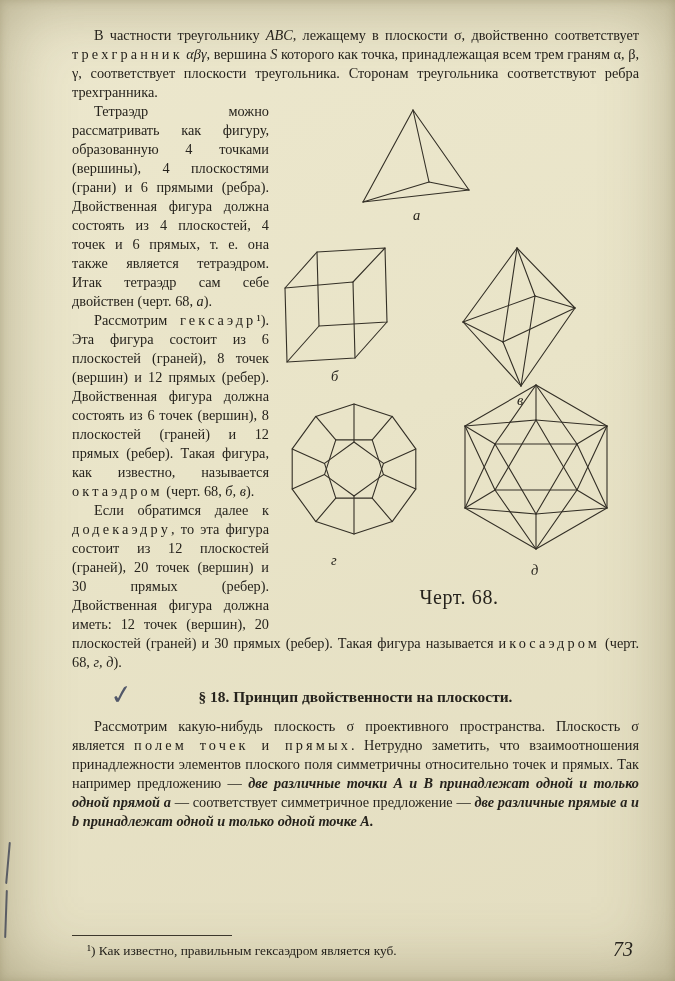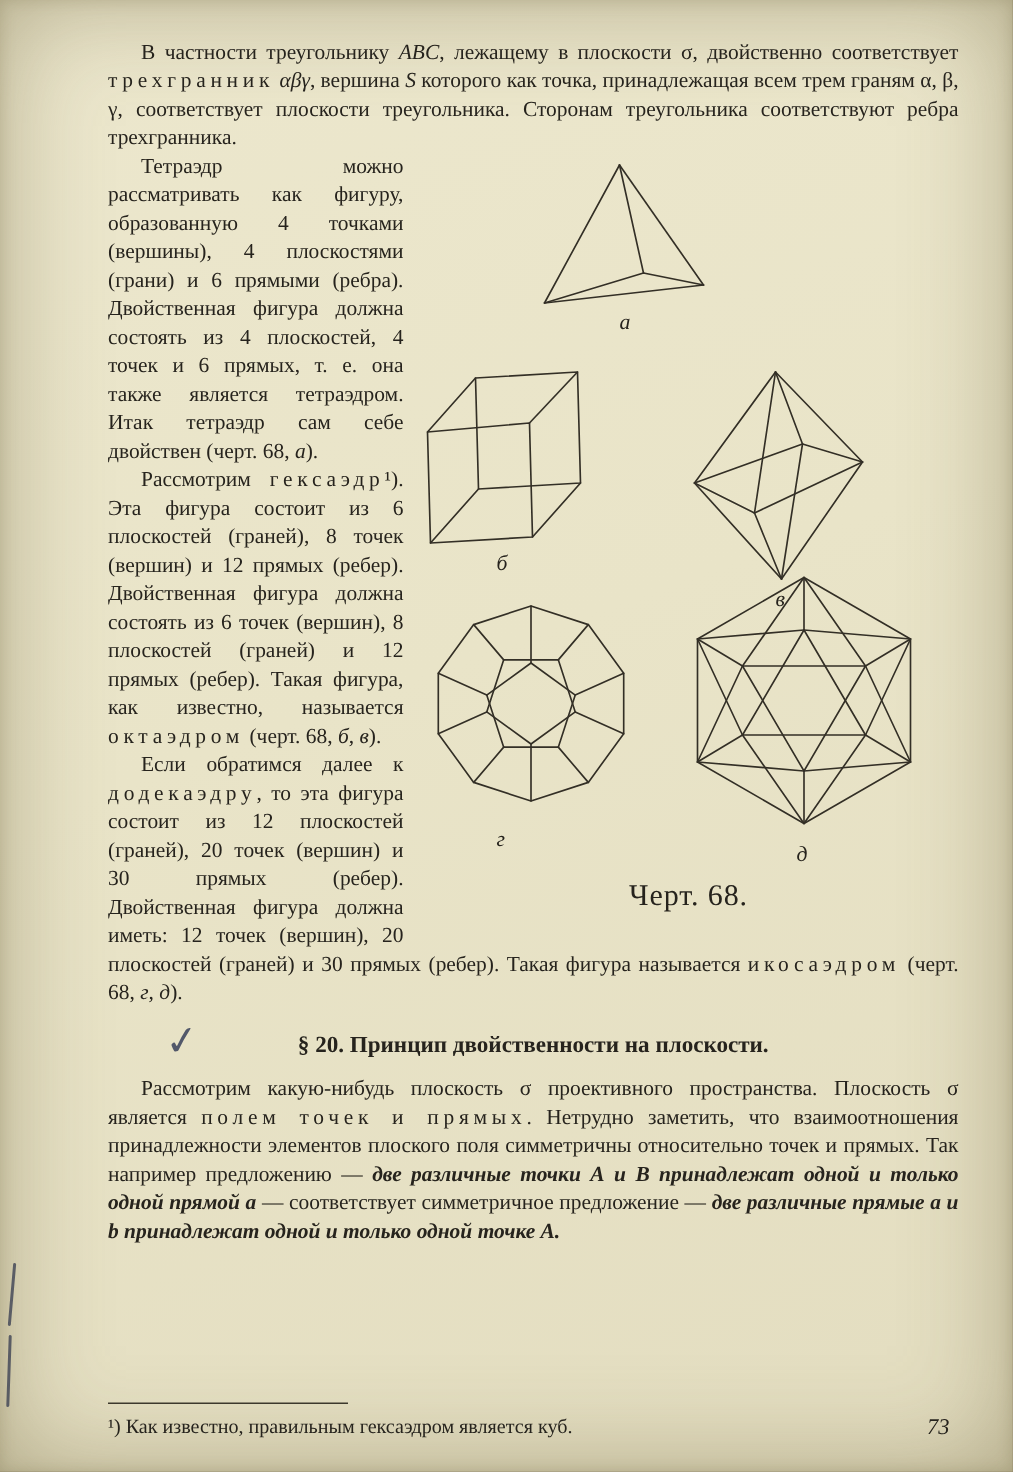--- a/index.html
+++ b/index.html
@@ -26,22 +26,22 @@
   .fig-caption { position:absolute; left:0; right:0; top:480px; text-align:center; font-size:20px; letter-spacing:.03em; }
 
   .heading { clear:both; position:relative; text-align:center; font-size:15.4px; font-weight:bold; margin:16px 0 11px; }
   .checkmark {
     position:absolute; left:38px; top:-9px; font-family:"DejaVu Sans",sans-serif;
     font-size:27px; color:#39415a; transform:rotate(-7deg); font-weight:bold; opacity:.85;
   }
 
   .footnote-block { position:absolute; left:72px; right:130px; bottom:22px; }
   .footnote-rule { width:160px; border-top:1.2px solid #3c382c; margin-bottom:6px; }
-  .footnote { font-size:13.4px; line-height:1.3; }
-  .page-number { position:absolute; right:42px; bottom:20px; font-size:15px; font-style:italic; }
+  .footnote { font-size:13.4px; line-height:1.3;margin-left:15px; }
+  .page-number { position:absolute; right:42px; bottom:20px; font-size:20px; font-style:italic; }
 
   .pen-mark { position:absolute; background:#3d4254; opacity:.8; border-radius:2px; }
   .pen-mark-1 { left:7px; top:842px; width:2px; height:42px; transform:rotate(5deg); }
   .pen-mark-2 { left:5px; top:890px; width:2px; height:48px; transform:rotate(2deg); }
 </style>
 </head>
 <body>
 
 <div class="page">
   <div class="content">
@@ -131,21 +131,21 @@
 
       <div class="fig-caption">Черт. 68.</div>
     </div>
 
     <p class="para"><span>Тетраэдр можно рассматривать как фигуру, образованную 4 точками (вершины), 4 плоскостями (грани) и 6 прямыми (ребра). Двойственная фигура должна состоять из 4 плоскостей, 4 точек и 6 прямых, т. е. она также является тетраэдром. Итак тетраэдр сам себе двойствен (черт. 68, </span><span class="i">а</span><span>).</span></p>
 
     <p class="para"><span>Рассмотрим </span><span class="sp">гексаэдр</span><span>¹). Эта фигура состоит из 6 плоскостей (граней), 8 точек (вершин) и 12 прямых (ребер). Двойственная фигура должна состоять из 6 точек (вершин), 8 плоскостей (граней) и 12 прямых (ребер). Такая фигура, как известно, называется </span><span class="sp">октаэдром</span><span> (черт. 68, </span><span class="i">б, в</span><span>).</span></p>
 
     <p class="para"><span>Если обратимся далее к </span><span class="sp">додекаэдру</span><span>, то эта фигура состоит из 12 плоскостей (граней), 20 точек (вершин) и 30 прямых (ребер). Двойственная фигура должна иметь: 12 точек (вершин), 20 плоскостей (граней) и 30 прямых (ребер). Такая фигура называется </span><span class="sp">икосаэдром</span><span> (черт. 68, </span><span class="i">г, д</span><span>).</span></p>
 
-    <h2 class="heading"><span class="checkmark">✓</span><span>§ 20. Принцип двойственности на плоскости.</span></h2>
+    <h2 class="heading"><span class="checkmark">✓</span><span>§ 18. Принцип двойственности на плоскости.</span></h2>
 
     <p class="para"><span>Рассмотрим какую-нибудь плоскость σ проективного пространства. Плоскость σ является </span><span class="sp">полем точек и прямых</span><span>. Нетрудно заметить, что взаимоотношения принадлежности элементов плоского поля симметричны относительно точек и прямых. Так например предложению — </span><span class="bi">две различные точки А и В принадлежат одной и только одной прямой а</span><span> — соответствует симметричное предложение — </span><span class="bi">две различные прямые а и b принадлежат одной и только одной точке А.</span></p>
   </div>
 
   <div class="footnote-block">
     <div class="footnote-rule"></div>
     <p class="footnote">¹) Как известно, правильным гексаэдром является куб.</p>
   </div>
 
   <div class="page-number">73</div>

